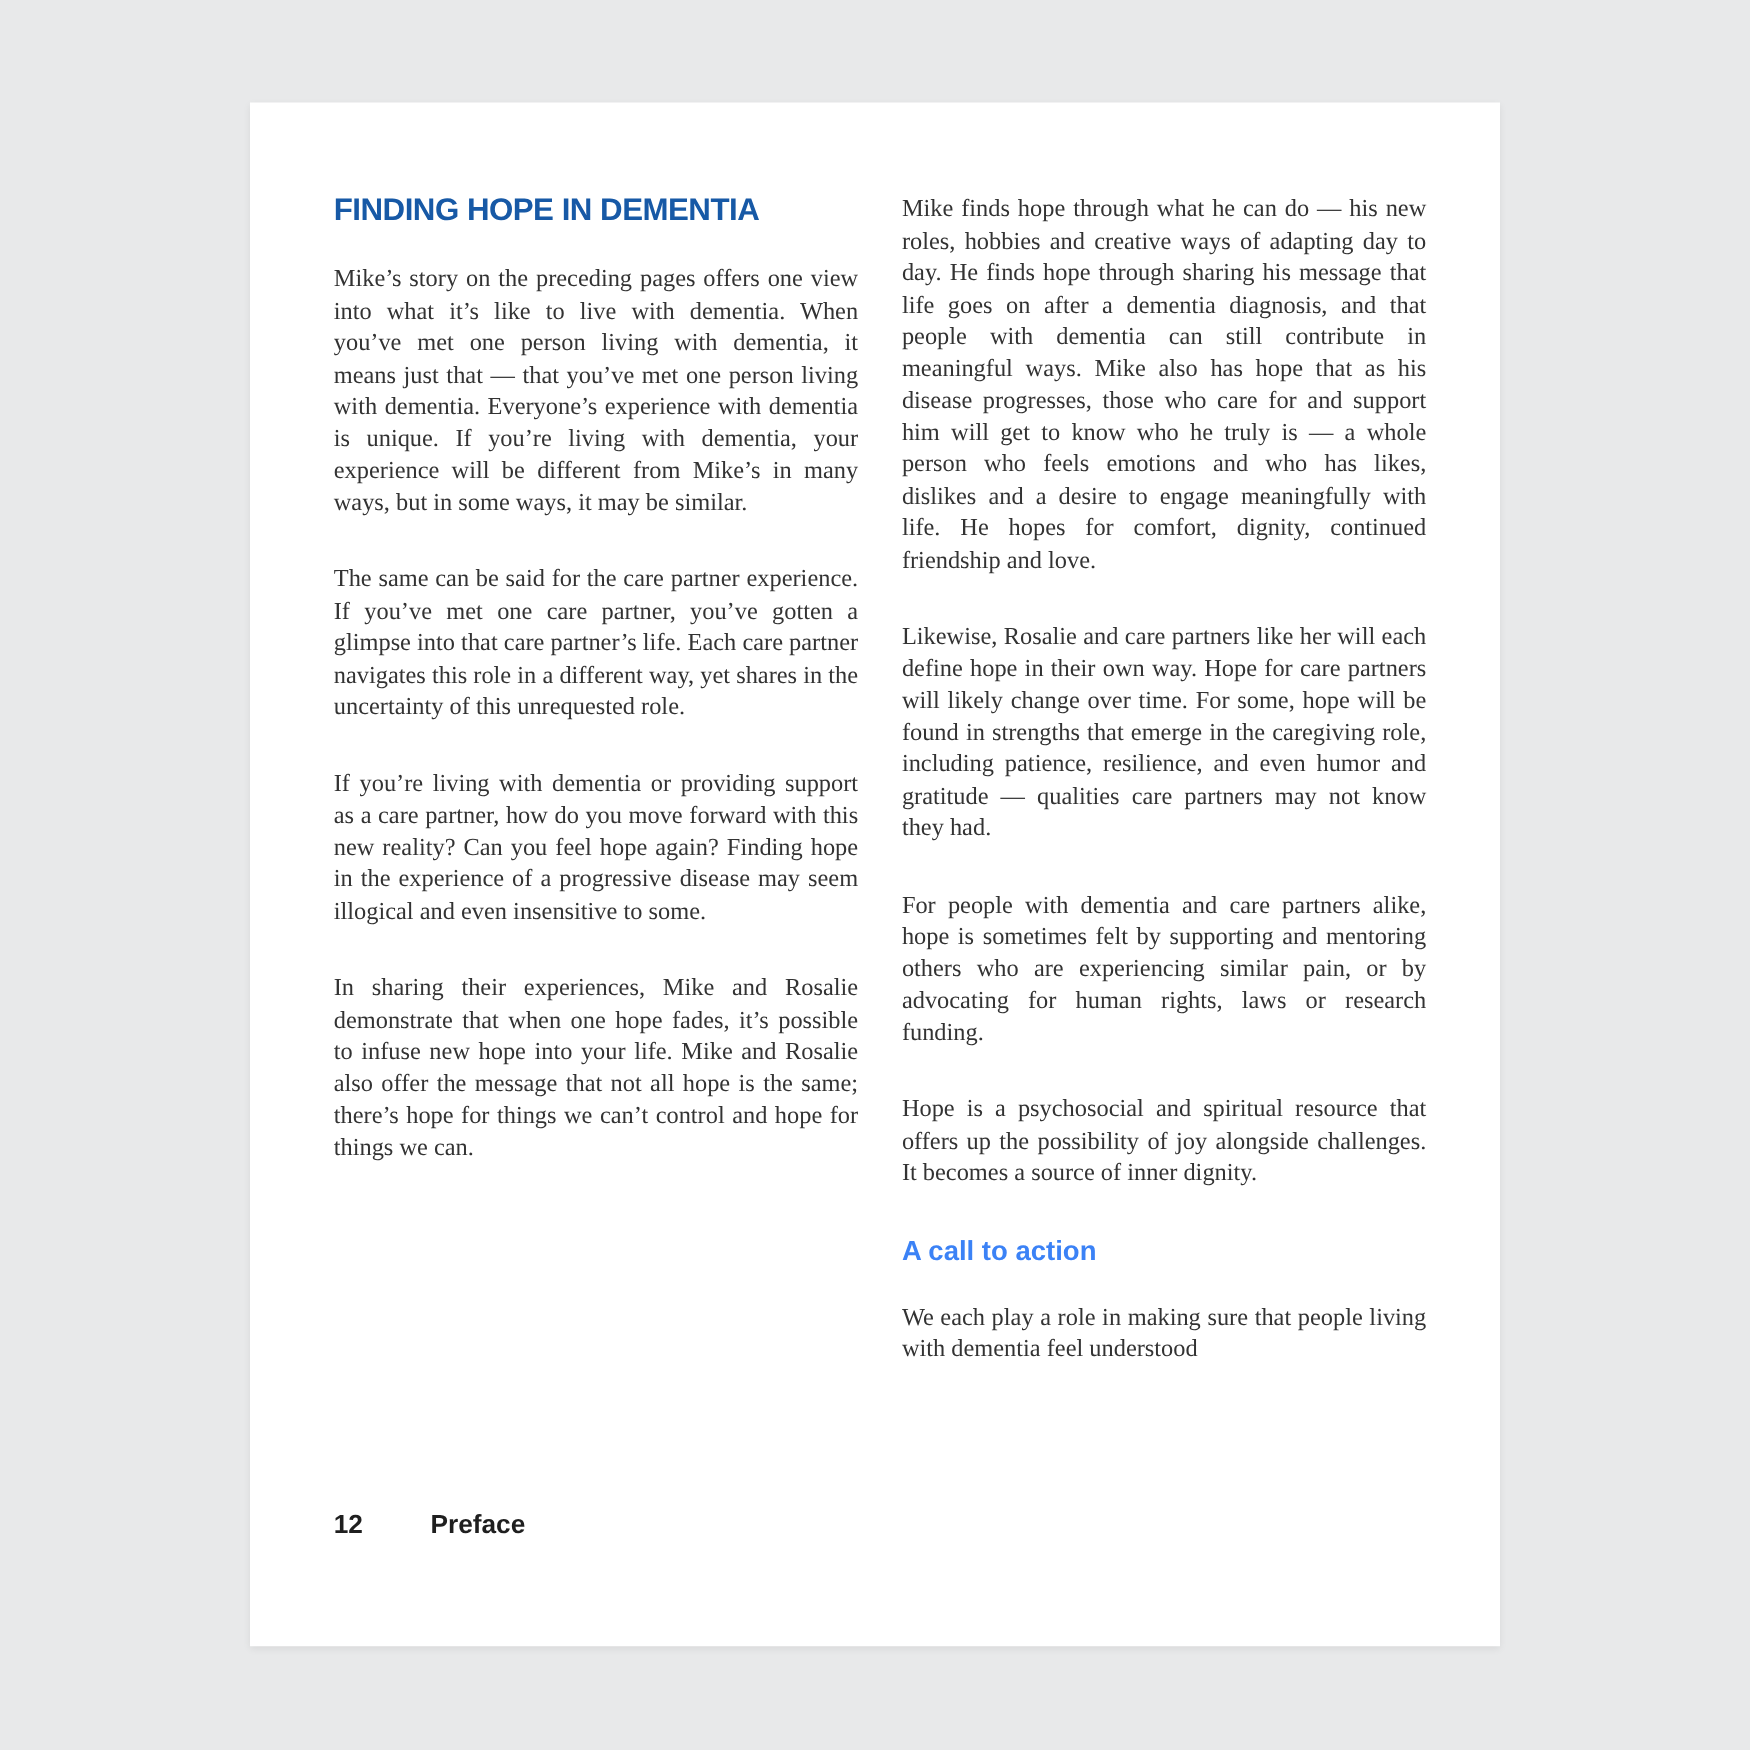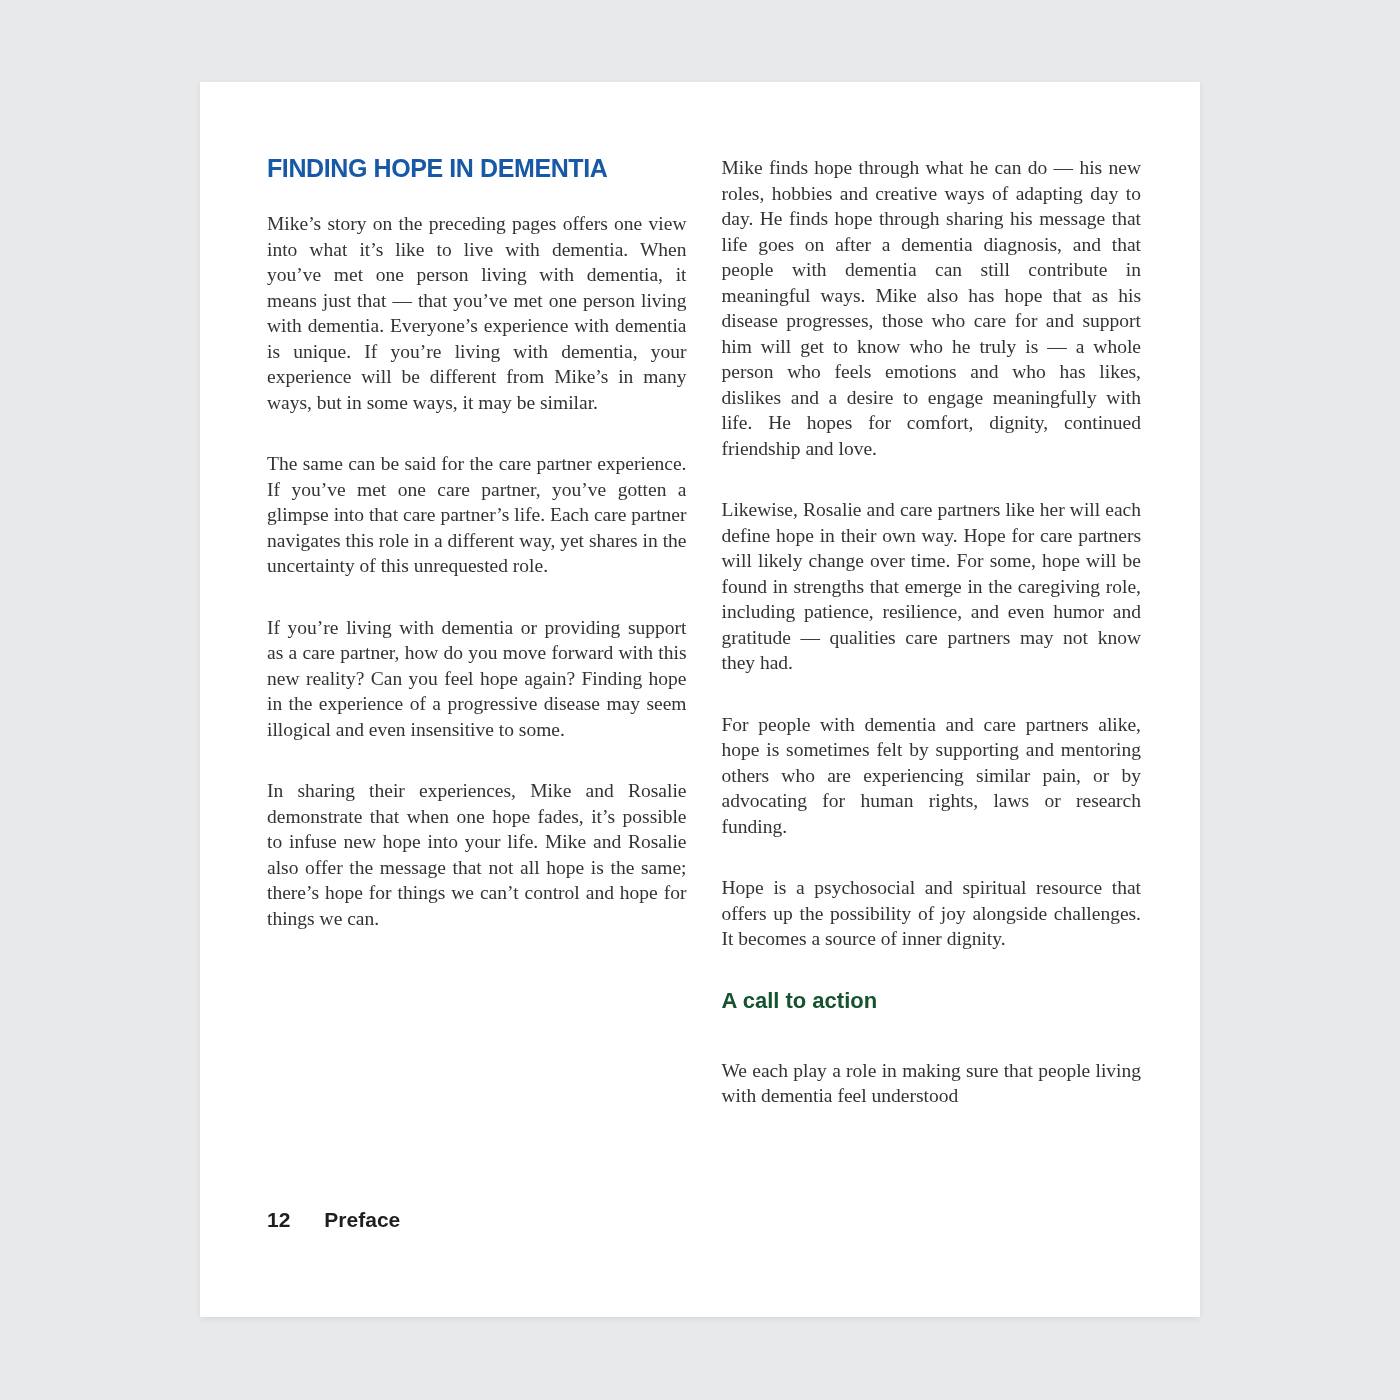--- a/index.html
+++ b/index.html
@@ -52,41 +52,41 @@
   h1.section-heading {
     margin: 0 0 30px 0;
     font-family: "Liberation Sans", sans-serif;
     font-weight: bold;
     font-size: 25px;
     line-height: 26px;
     letter-spacing: -0.4px;
     color: #1759a6;
   }
   h2.sub-heading {
-    margin: 24px 0 44px 0;
+    margin: 24px 0 28px 0;
     font-family: "Liberation Sans", sans-serif;
     font-weight: bold;
     font-size: 22px;
     line-height: 26px;
-    color: #14532d;
+    color: #3b82f6;
   }
   .footer {
     position: absolute;
     left: 67px;
     top: 1126px;
     font-family: "Liberation Sans", sans-serif;
     font-weight: bold;
     font-size: 21px;
     color: #1f1f1f;
     display: flex;
     align-items: baseline;
     text-align: center;
   }
   .footer .section-label {
-    margin-left: 34px;
+    margin-left: 54px;
   }
 </style>
 </head>
 <body>
 
 <div class="canvas">
   <div class="paper">
     <div class="content">
 
       <div class="col">

